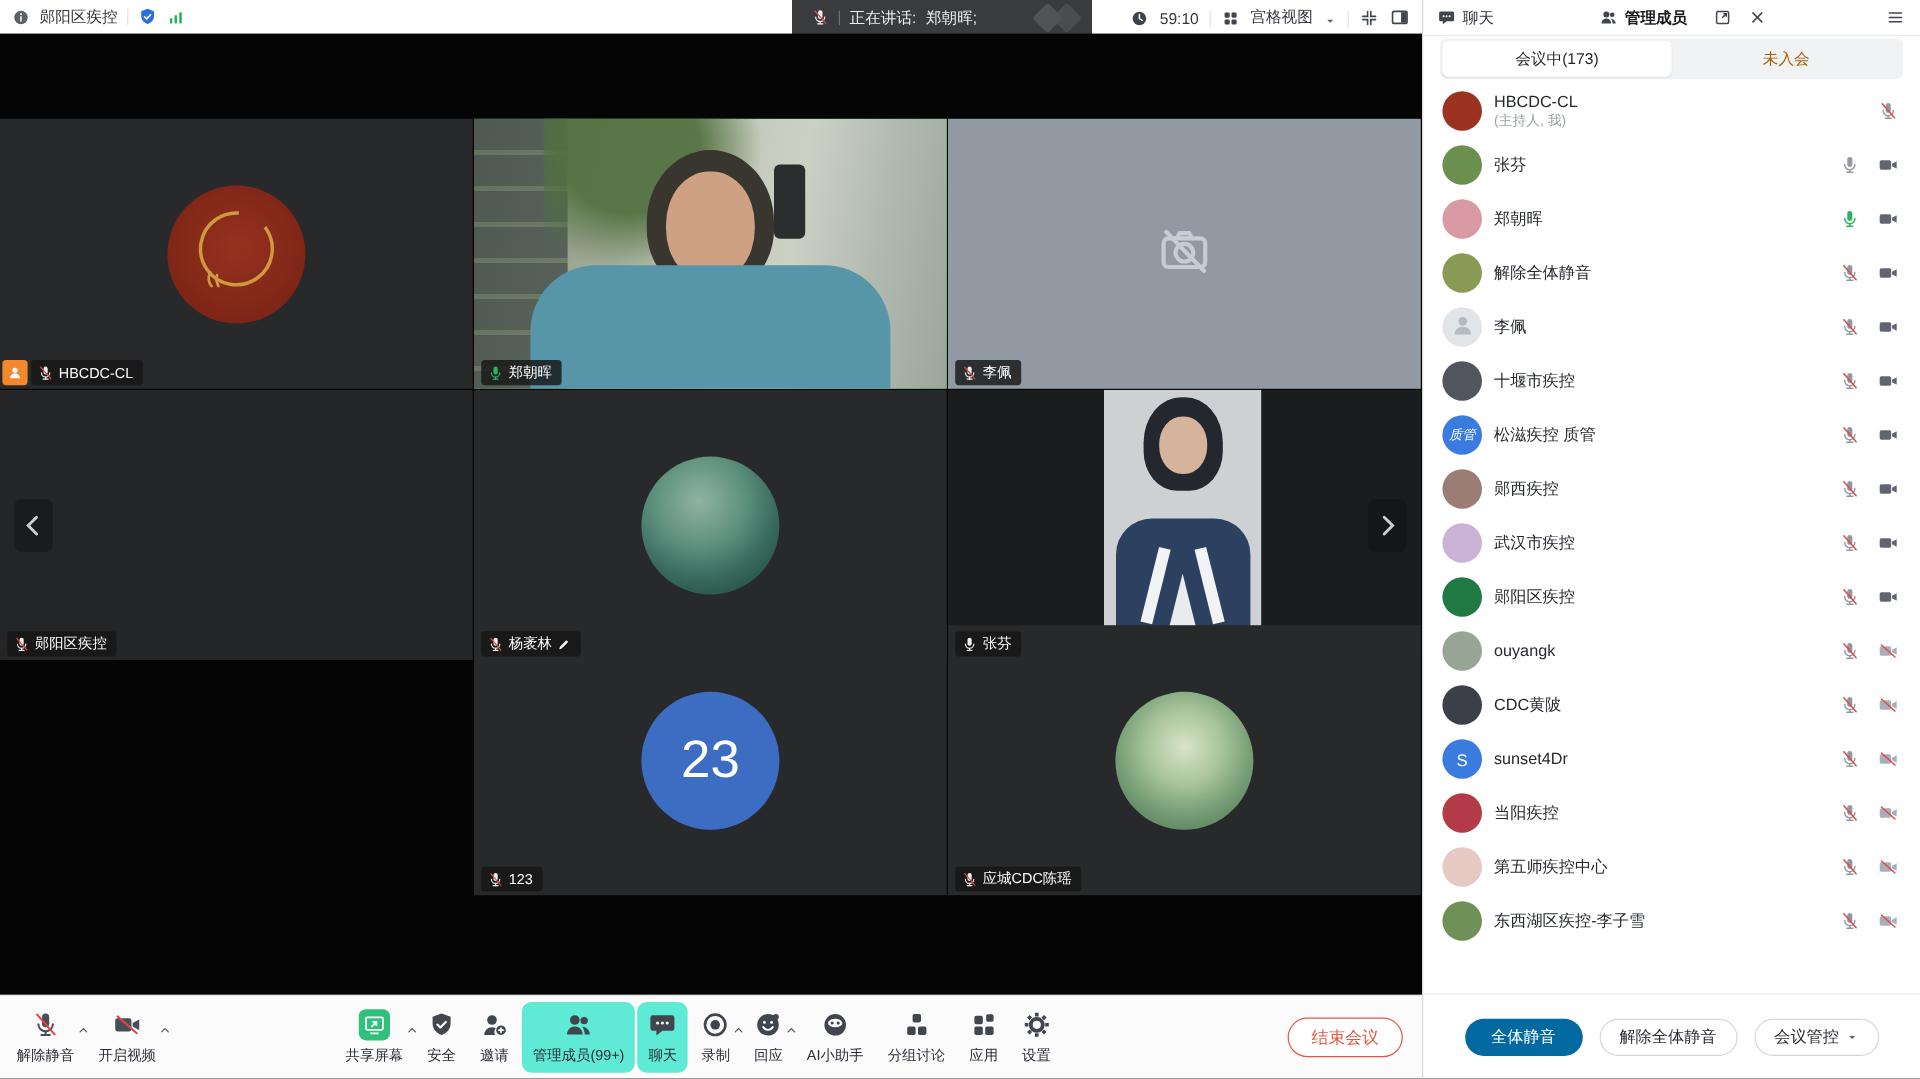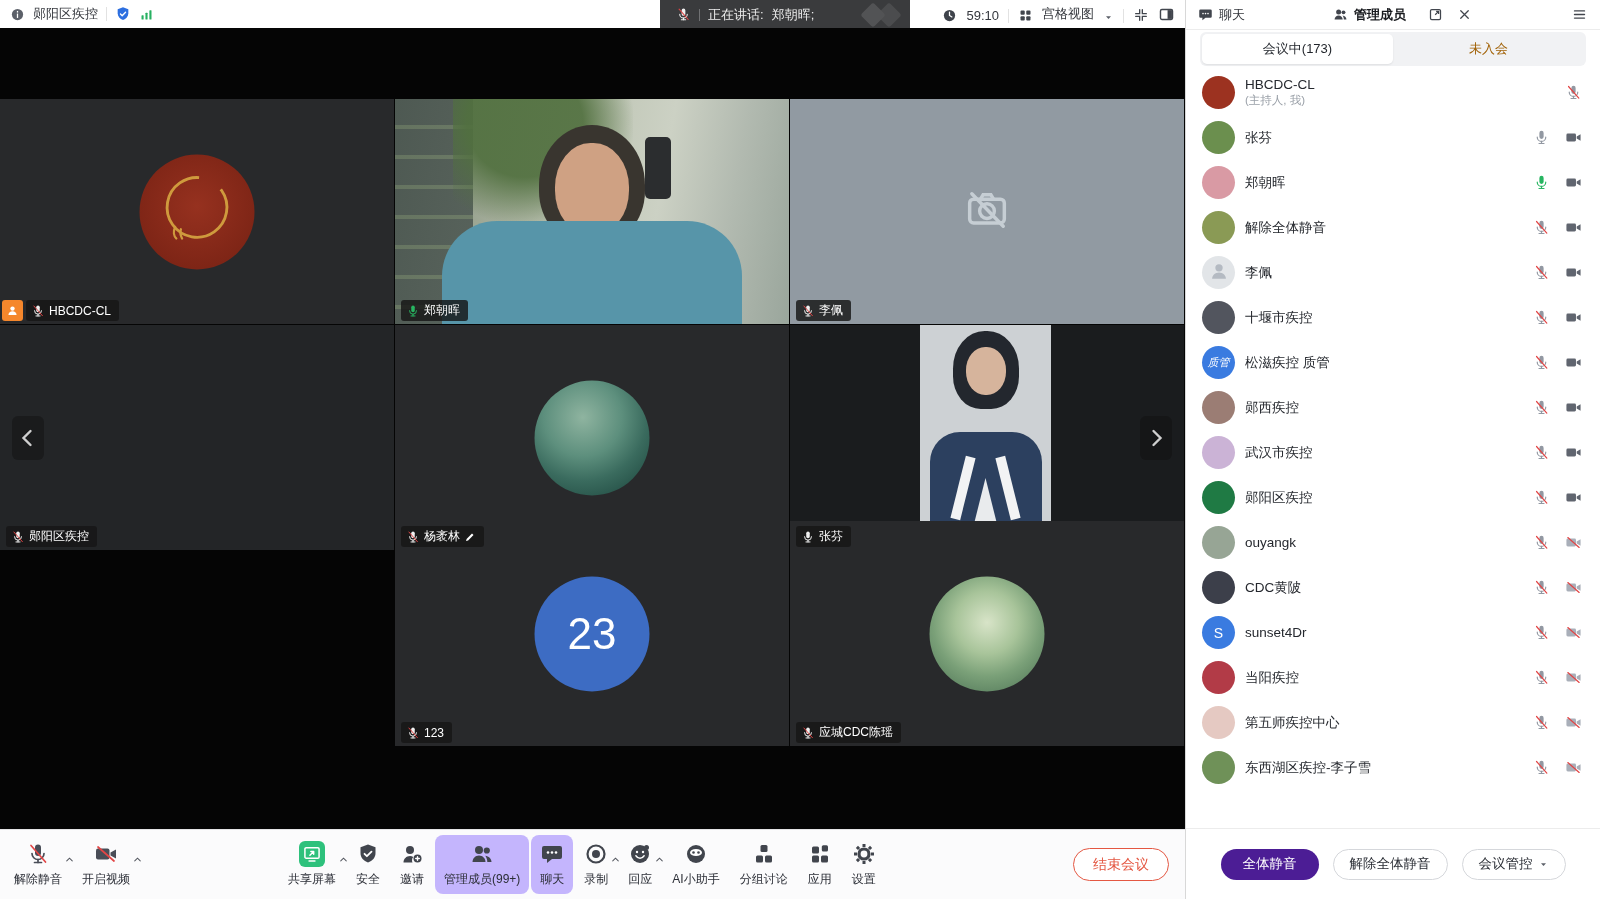--- a/index.html
+++ b/index.html
@@ -75,21 +75,21 @@
     background:rgba(15,15,15,.45);display:flex;align-items:center;justify-content:center;z-index:6;color:#cfcfcf;}
   .navbtn.left{left:12px}.navbtn.right{right:12px}
   .listbtn{position:absolute;left:6px;top:166px;width:26px;height:26px;border-radius:4px;background:#3f4143;
     display:flex;align-items:center;justify-content:center;z-index:5;color:#e8e8e8;}
 
   
   .toolbar{position:absolute;left:0;top:829px;width:1185px;height:70px;background:#fbfbfc;border-top:1px solid #e4e4e6;
     display:flex;align-items:stretch;box-sizing:border-box;padding-left:4px;}
   .tbi{position:relative;display:flex;flex-direction:column;align-items:center;justify-content:center;gap:4px;
     padding:0 9px;margin:5px 1px;border-radius:8px;cursor:pointer;color:#3f434b;}
-  .tbi.active{background:#c4b5fd;}
+  .tbi.active{background:#5eead4;}
   .tbi .lab{font-size:12px;color:#2b2e36;white-space:nowrap;}
   .tbi .iconrow{display:flex;align-items:center;height:26px;}
   .tbi .chev{position:absolute;right:-4px;top:16px;color:#53565e;}
   .sharechip{width:26px;height:26px;border-radius:6px;background:#2ec17c;display:flex;align-items:center;justify-content:center;}
   .tb-spacer1{width:138px;}.tb-spacerfill{flex:1;}
   .endbtn{align-self:center;margin-right:16px;height:33px;border:1px solid #e45742;border-radius:17px;background:#fff;
     color:#e45742;font-size:14px;padding:0 19px;display:flex;align-items:center;cursor:pointer;}
 
   
   .sidebar{position:absolute;left:1185px;top:0;width:415px;height:899px;background:#fff;border-left:1px solid #d8d8d8;
@@ -110,21 +110,21 @@
   .mrow{height:45px;display:flex;align-items:center;padding:0 18px 0 16px;cursor:pointer;}
   .m-avatar{width:33px;height:33px;border-radius:50%;flex:none;margin-right:10px;display:flex;align-items:center;
     justify-content:center;color:#fff;font-size:12px;overflow:hidden;}
   .m-names{min-width:0;}
   .m-name{font-size:13.5px;color:#25282e;white-space:nowrap;overflow:hidden;text-overflow:ellipsis;}
   .m-sub{font-size:11.5px;color:#9aa0a8;margin-top:1px;}
   .m-icons{margin-left:auto;display:flex;align-items:center;gap:15px;}
   .sb-footer{height:70px;border-top:1px solid #ececec;display:flex;align-items:center;justify-content:center;gap:14px;flex:none;}
   .btn{height:31px;border-radius:16px;font-size:13.5px;display:flex;align-items:center;gap:5px;cursor:pointer;
     font-family:"Liberation Sans","DejaVu Sans",sans-serif;}
-  .btn-blue{background:#4c1d95;color:#fff;border:none;padding:0 22px;}
+  .btn-blue{background:#0369a1;color:#fff;border:none;padding:0 22px;}
   .btn-ghost{background:#fff;color:#2a2d34;border:1px solid #d5d7db;padding:0 16px;}
 
   
   .js-mic,.js-cam{display:inline-flex;width:17px;height:17px;}
   .js-mic svg,.js-cam svg{width:100%;height:100%;}
   .js-mic .mb{fill:var(--mc,#9298a2);}
   .js-mic .ms{stroke:var(--mc,#9298a2);stroke-width:1.7;fill:none;stroke-linecap:round;}
   .js-mic .sl,.js-cam .sl{stroke:#e24545;stroke-width:1.7;stroke-linecap:round;display:none;}
   .js-mic.muted .sl,.js-cam.muted .sl{display:block;}
   .js-cam .cb{fill:var(--cc,#60656f);}

